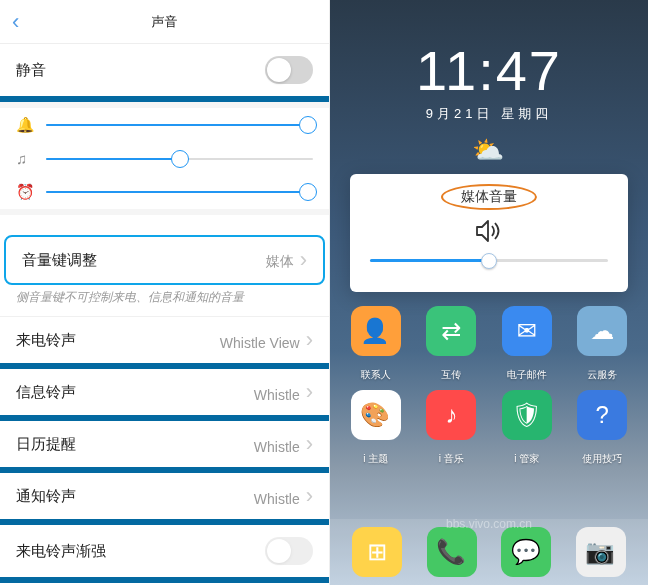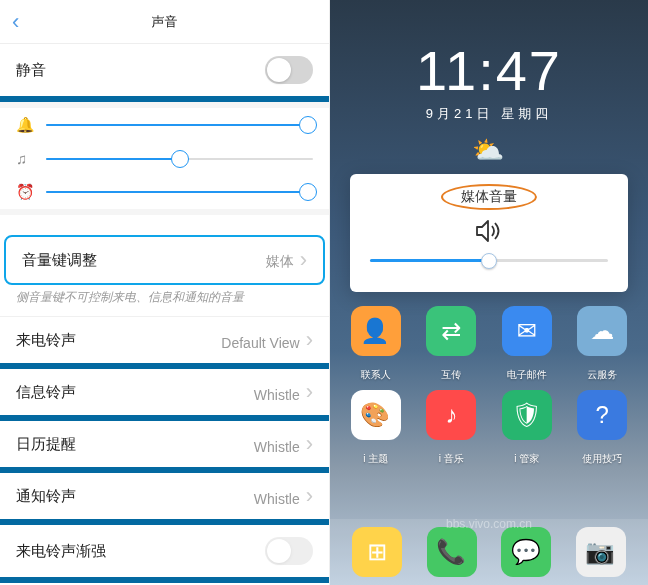--- a/index.html
+++ b/index.html
@@ -117,21 +117,21 @@
           <span class="chev">›</span>
         </span>
     </div>
   </div>
   <div class="row-sub">侧音量键不可控制来电、信息和通知的音量</div>
 
   <div id="ring-rows">
       <div class="row">
         <span class="row-label">来电铃声</span>
         <span class="row-value">
-          <span>Default View</span>
+          <span>Whistle View</span>
           <span class="chev">›</span>
         </span>
       </div>
       <div class="row">
         <span class="row-label">信息铃声</span>
         <span class="row-value">
           <span>Whistle</span>
           <span class="chev">›</span>
         </span>
       </div>

